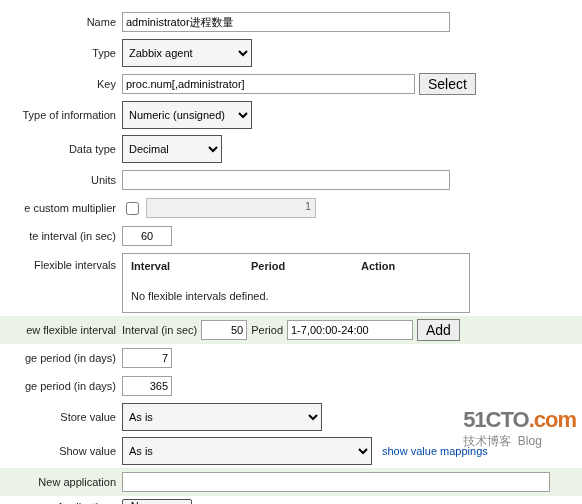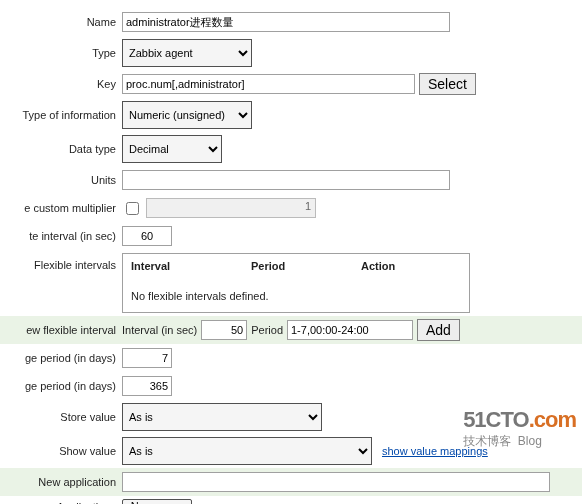--- a/index.html
+++ b/index.html
@@ -74,21 +74,20 @@
   }
   .flex-table .hdr {
     display: flex;
     font-weight: bold;
     margin-bottom: 18px;
   }
   .flex-table .hdr span:nth-child(1){width:120px;}
   .flex-table .hdr span:nth-child(2){width:110px;}
   .link {
     color: #0048aa;
-    text-decoration: underline;
     cursor: pointer;
     margin-left: 6px;
   }
   select.listbox {
     height: 50px;
     width: 70px;
   }
   .watermark {
     position: absolute;
     right: 6px;

